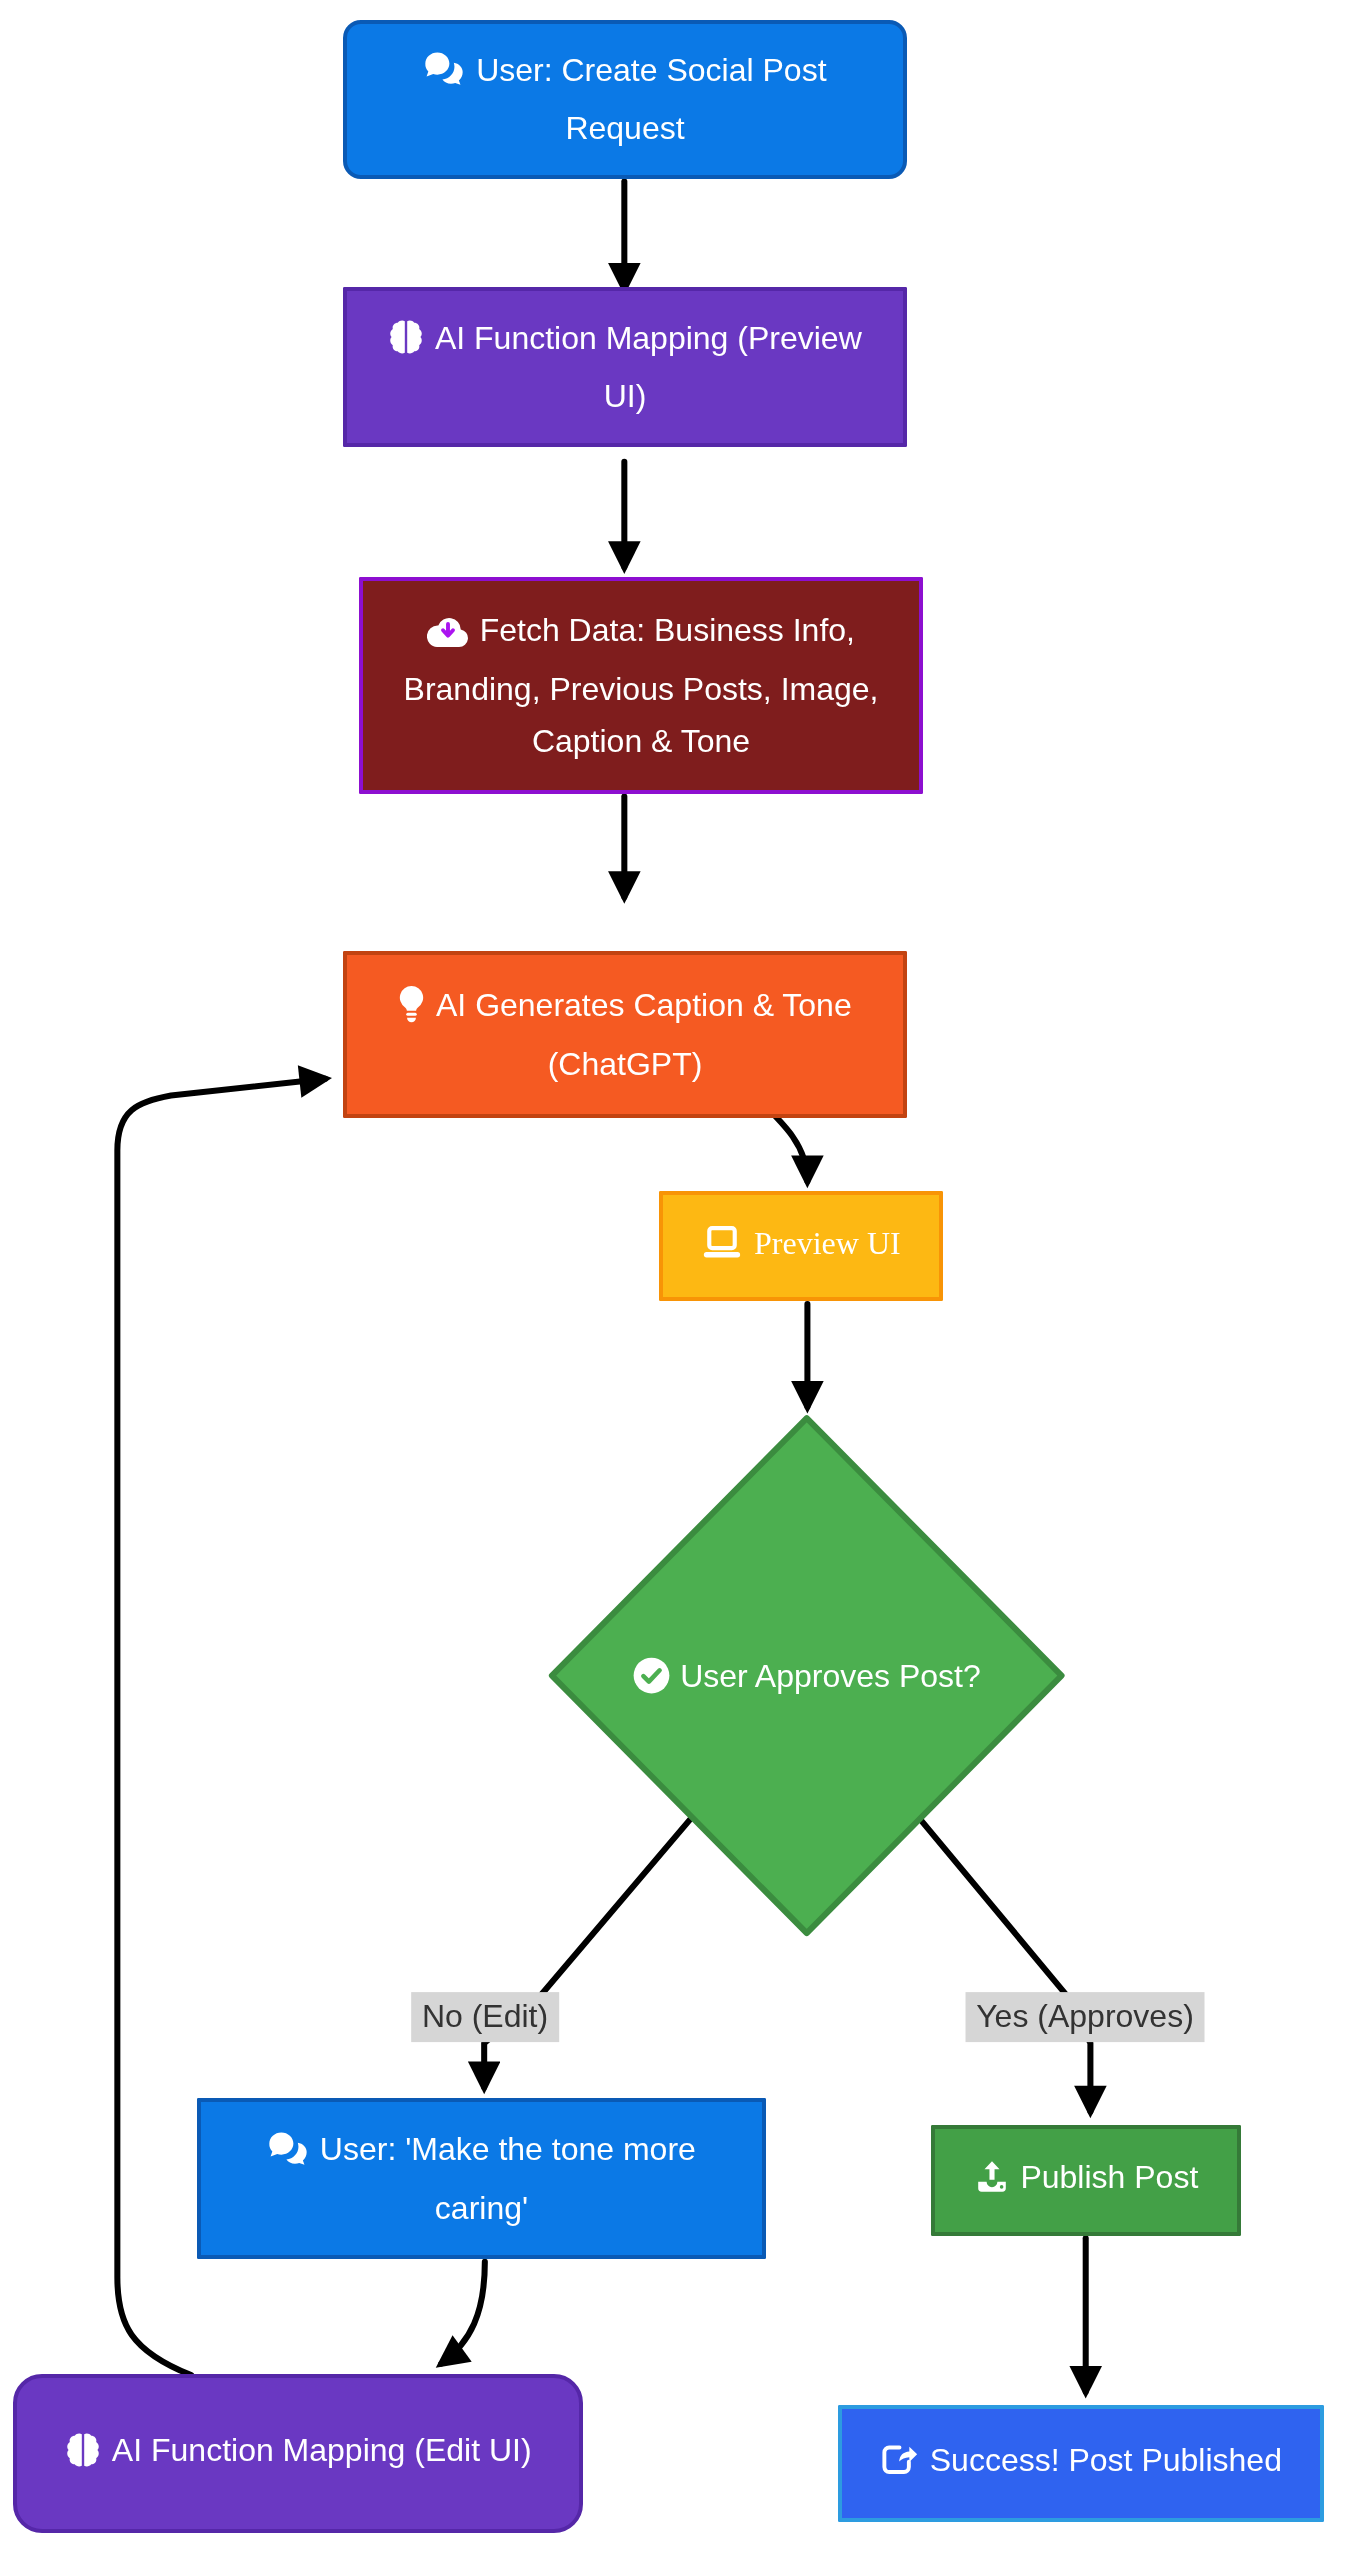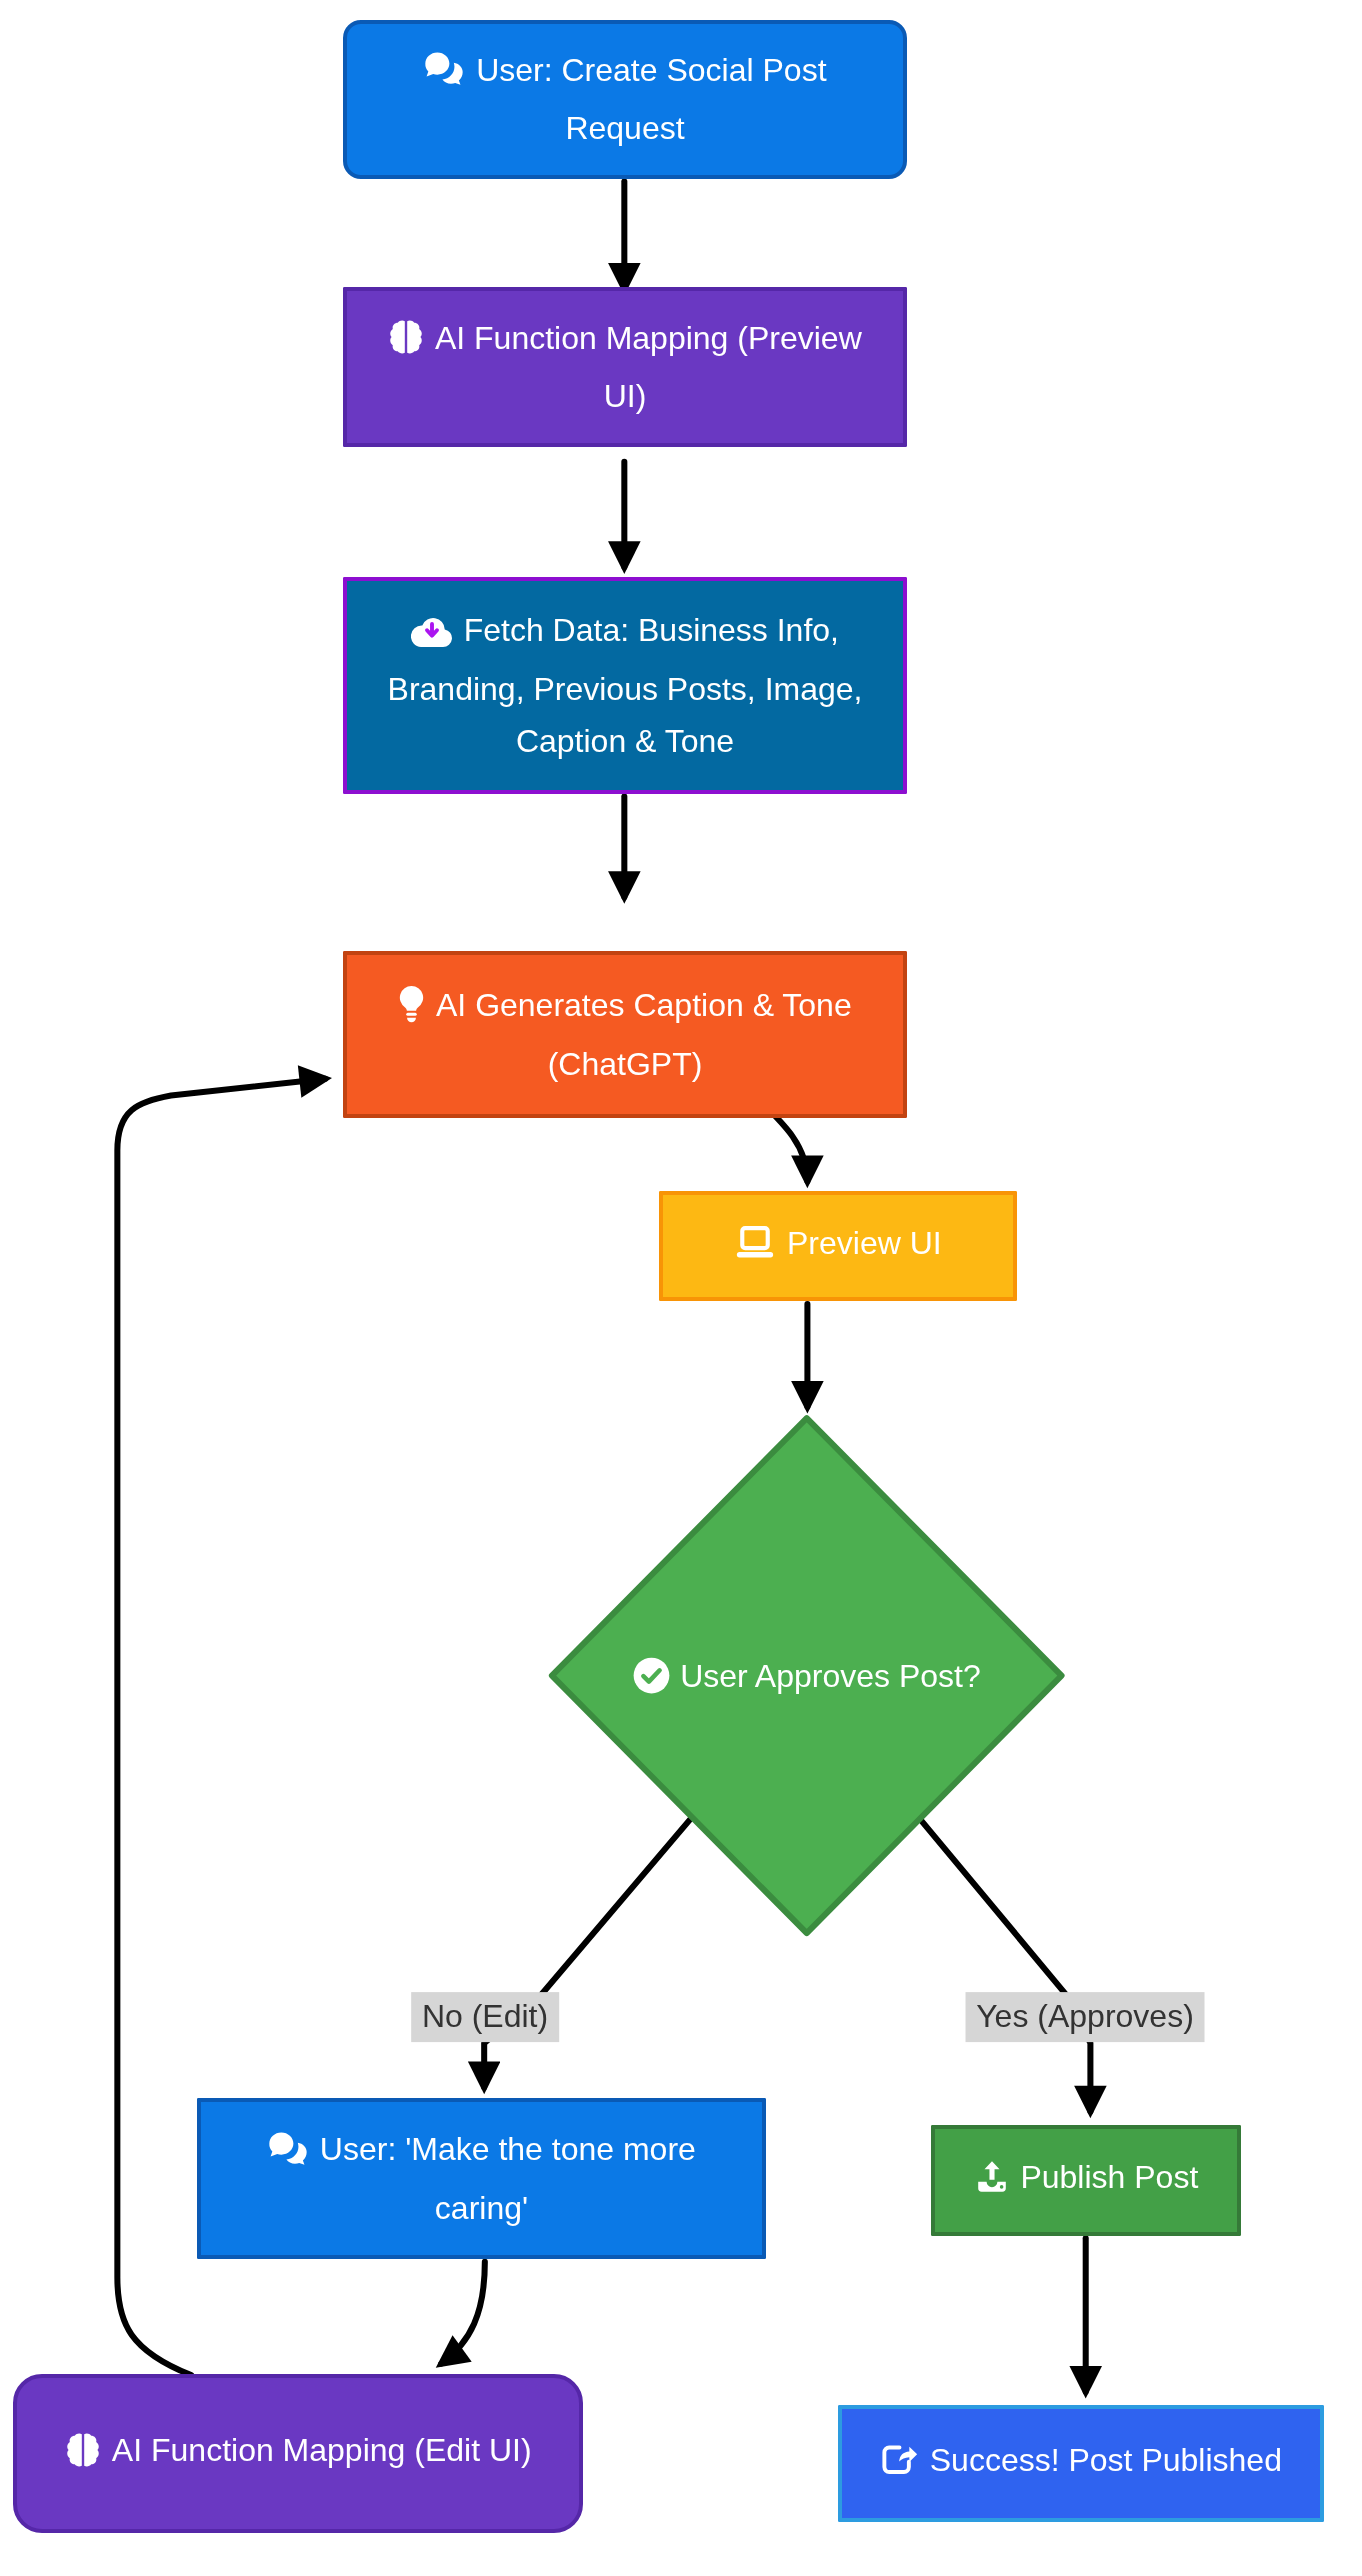--- a/index.html
+++ b/index.html
@@ -10,21 +10,21 @@
         color:#ffffff;display:flex;align-items:center;justify-content:center;
         text-align:center;font-size:32px;line-height:52px;}
   .node .icon{display:inline-block;vertical-align:-6.7px;margin-right:10.7px;}
   .node .icon svg{display:inline-block;}
   .rounded{border-radius:18px;}
   .sq{border-radius:1.3px;}
   .n0{left:343px;top:19.5px;width:564px;height:159px;padding:0 13.4px;}
   .n1{left:343px;top:287px;width:564px;height:160px;padding:0 27px;}
   .n2{left:343px;top:577px;width:564px;height:217px;padding:0 16px;}
   .n3{left:343px;top:907px;width:564px;height:167px;padding:0 16px;margin-top:44px;}
-  .n4{left:659px;top:1191px;width:358px;height:110px;}
+  .n4{left:659px;top:1191px;width:284px;height:110px;font-family:Liberation Serif, serif;}
   .n6{left:197px;top:2098px;width:569px;height:161px;padding:0 19px;}
   .n7{left:931px;top:2125px;width:310px;height:111px;}
   .n8{left:13.4px;top:2374px;width:570px;height:159px;padding:0 39px;}
   .n9{left:838px;top:2405px;width:486px;height:117px;}
   .diamond-label{position:absolute;left:592px;top:1649px;width:429px;height:54px;
         color:#fff;font-size:32px;line-height:54px;text-align:center;white-space:nowrap;}
   .edge-label{position:absolute;transform:translate(-50%,-50%);
         font-size:32px;line-height:39px;padding:5.4px 10.7px;color:#333333;white-space:nowrap;}
   .el-no{left:485px;top:2017px;}
   .el-yes{left:1085px;top:2017px;}
@@ -70,21 +70,21 @@
     <div>
       <span class="icon">
         <svg width="36" height="38" viewBox="0 0 24 24" fill="#ffffff">
           <path d="M11.2 2.2c-1.6-.9-3.7-.4-4.7 1-1.9 0-3.4 1.5-3.4 3.2 0 .3 0 .6.1.9-1 .7-1.7 1.8-1.7 3.1 0 .9.3 1.7.9 2.3-.6.6-.9 1.4-.9 2.3 0 1.3.7 2.4 1.7 3.1-.1.3-.1.6-.1.9 0 1.8 1.5 3.2 3.4 3.2 1 1.4 3.1 1.9 4.7 1Z"></path>
           <path d="M12.8 2.2c1.6-.9 3.7-.4 4.7 1 1.9 0 3.4 1.5 3.4 3.2 0 .3 0 .6-.1.9 1 .7 1.7 1.8 1.7 3.1 0 .9-.3 1.7-.9 2.3.6.6.9 1.4.9 2.3 0 1.3-.7 2.4-1.7 3.1.1.3.1.6.1.9 0 1.8-1.5 3.2-3.4 3.2-1 1.4-3.1 1.9-4.7 1Z"></path>
         </svg>
       </span><span>AI Function Mapping (Preview UI)</span>
     </div>
   </div>
 
-  <div class="node n2 sq" style="background-color: #0369a1; border-color: rgb(141, 15, 208);">
+  <div class="node n2 sq" style="background-color: #7f1d1d; border-color: rgb(141, 15, 208); margin-left: 16px;">
     <div>
       <span class="icon">
         <svg width="42" height="34" viewBox="0 0 26 21" fill="#ffffff">
           <path d="M6.2 20.4h13.6a5.5 5.5 0 0 0 1.1-10.9A7.2 7.2 0 0 0 7 7.1a5.9 5.9 0 0 0-.8 13.3Z"></path>
           <path d="M13 6.2v6.4M9.9 10l3.1 3.4L16.1 10" stroke="#ab14f0" stroke-width="2.4" fill="none" stroke-linecap="round" stroke-linejoin="round"></path>
         </svg>
       </span><span>Fetch Data: Business Info, Branding, Previous Posts, Image, Caption &amp; Tone</span>
     </div>
   </div>
 

